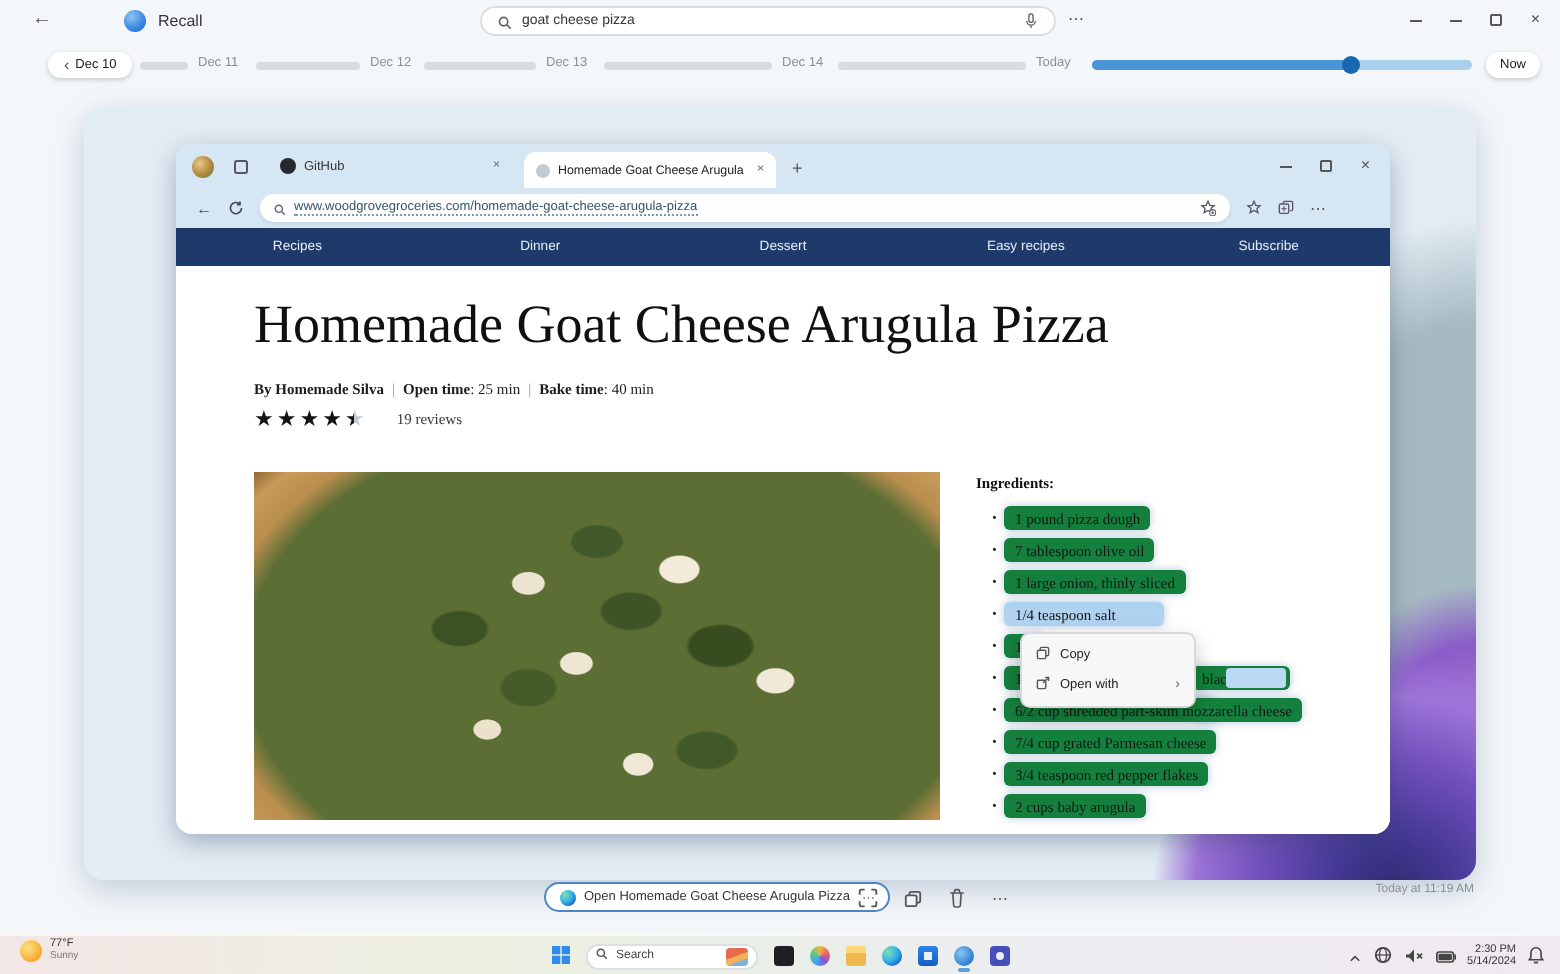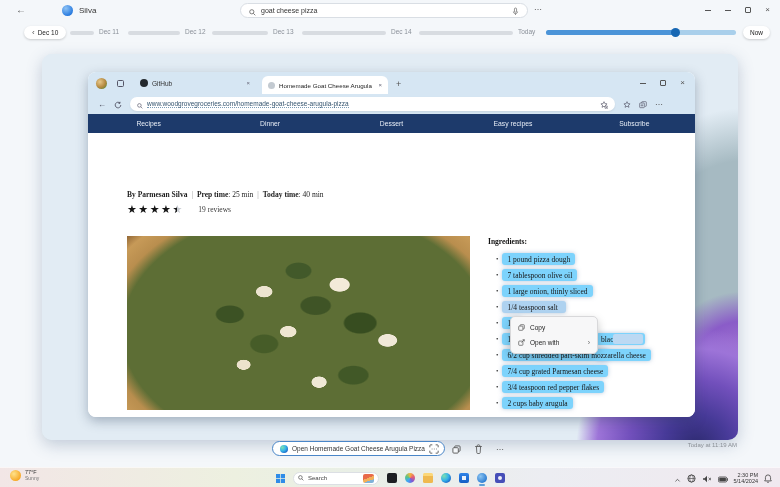--- a/index.html
+++ b/index.html
@@ -78,22 +78,22 @@
     radial-gradient(24px 16px at 40% 62%,#465c28 0 55%,transparent 62%),
     radial-gradient(28px 18px at 68% 50%,#374d20 0 55%,transparent 62%),
     radial-gradient(22px 14px at 50% 20%,#42592a 0 55%,transparent 62%),
     radial-gradient(24px 15px at 30% 45%,#3c5224 0 55%,transparent 62%),
     radial-gradient(26px 16px at 66% 80%,#415827 0 55%,transparent 62%),
     radial-gradient(300px 200px at 52% 55%,#5d6e35 0 61%,#b98e4e 66%,#c79a58 72%,#8a5f30 77%,rgba(0,0,0,0) 82%),
     linear-gradient(120deg,#23211f 0%,#35302a 40%,#4a3c30 70%,#2e2622 100%)}
   .ing-head{position:absolute;left:400px;top:104px;font-size:7.5px;font-weight:bold;color:#111}
   .ing-row{position:absolute;left:408px;display:flex;align-items:center;font-size:7.5px;color:#161616}
   .bullet{margin-right:4px;font-size:7px;color:#333}
-  .pill{background:#7dd3fc;border-radius:3px;padding:1.5px 5px;box-shadow:0 0 4px rgba(110,145,185,.5);white-space:nowrap}
-  .pill.selected{background:#aed2f0;padding-right:8px}
+  .pill{background:#15803d;border-radius:3px;padding:1.5px 5px;box-shadow:0 0 4px rgba(110,145,185,.5);white-space:nowrap}
+  .pill.selected{background:#aed2f0;padding-right:24px}
   .frag-right{position:absolute;left:100px;top:16px}
   .blue-chip{position:absolute;left:117px;top:1px;width:30px;height:10px;background:#bcd9f3;border-radius:2px}
   .ctx{position:absolute;left:422px;top:183px;width:88px;background:#f7f7f8;border:1px solid #d8d8da;border-radius:5px;box-shadow:0 4px 10px rgba(0,0,0,.22);padding:3px 0;font-family:"Liberation Sans",sans-serif;z-index:5}
   .ctx-item{display:flex;align-items:center;gap:5px;height:15px;padding:0 7px;font-size:6.5px;color:#222}
   .ctx-chev{margin-left:auto;font-size:7px;color:#666}
 
   
   .action-pill{left:272px;top:441px;height:15px;border:1px solid #4a86c8;border-radius:8px;background:#fff;display:flex;align-items:center;gap:4px;padding:0 7px;font-size:6.5px;color:#333}
   .edge-dot{width:8px;height:8px;border-radius:50%;background:radial-gradient(circle at 30% 30%,#7de0b0,#35b3e8 45%,#1b63c8 80%)}
   .act-ell{color:#666;margin-left:2px}
@@ -122,21 +122,21 @@
   .tray{right:8px;top:469px;display:flex;align-items:center;gap:6px}
   .clock{text-align:right;font-size:5.5px;color:#333;line-height:6.5px}
 </style>
 </head>
 <body>
 
 <div id="screen">
 
   <span class="abs back-arrow">←</span>
   <span class="abs recall-logo"></span>
-  <span class="abs recall-title">Silva</span>
+  <span class="abs recall-title">Recall</span>
   <div class="abs search-pill">
     <span><svg width="7" height="7" viewBox="0 0 10 10">
           <circle cx="4" cy="4" r="3" fill="none" stroke="#666" stroke-width="1.2"></circle>
           <line x1="6.2" y1="6.2" x2="9" y2="9" stroke="#666" stroke-width="1.2"></line>
         </svg></span>
     <span class="q">goat cheese pizza</span>
     <span><svg width="7" height="9" viewBox="0 0 10 12">
           <rect x="3.5" y="1" width="3" height="6" rx="1.5" fill="none" stroke="#666"></rect>
           <path d="M2 6 a3 3 0 0 0 6 0 M5 9 v2" fill="none" stroke="#666"></path>
         </svg></span>
@@ -222,22 +222,23 @@
         <span class="tb-dots" style="position:static">⋯</span>
       </div>
       <div class="navbar">
         <span class="nav-link">Recipes</span>
         <span class="nav-link">Dinner</span>
         <span class="nav-link">Dessert</span>
         <span class="nav-link">Easy recipes</span>
         <span class="nav-link">Subscribe</span>
       </div>
       <div class="content">
+        <div class="page-title">Homemade Goat Cheese Arugula Pizza</div>
         <div class="byline">
-          <b>By Parmesan Silva</b><span class="sep">|</span><b>Prep time</b><span>: 25 min</span><span class="sep">|</span><b>Today time</b><span>: 40 min</span>
+          <b>By Homemade Silva</b><span class="sep">|</span><b>Open time</b><span>: 25 min</span><span class="sep">|</span><b>Bake time</b><span>: 40 min</span>
         </div>
         <div class="stars">
           <span class="star">★★★★</span>
           <span class="halfwrap">★<span class="halffill">★</span></span>
           <span class="reviews">19 reviews</span>
         </div>
         <div class="photo"></div>
 
         <div class="ing-head">Ingredients:</div>
         <div class="ing-row" style="top:120px">

